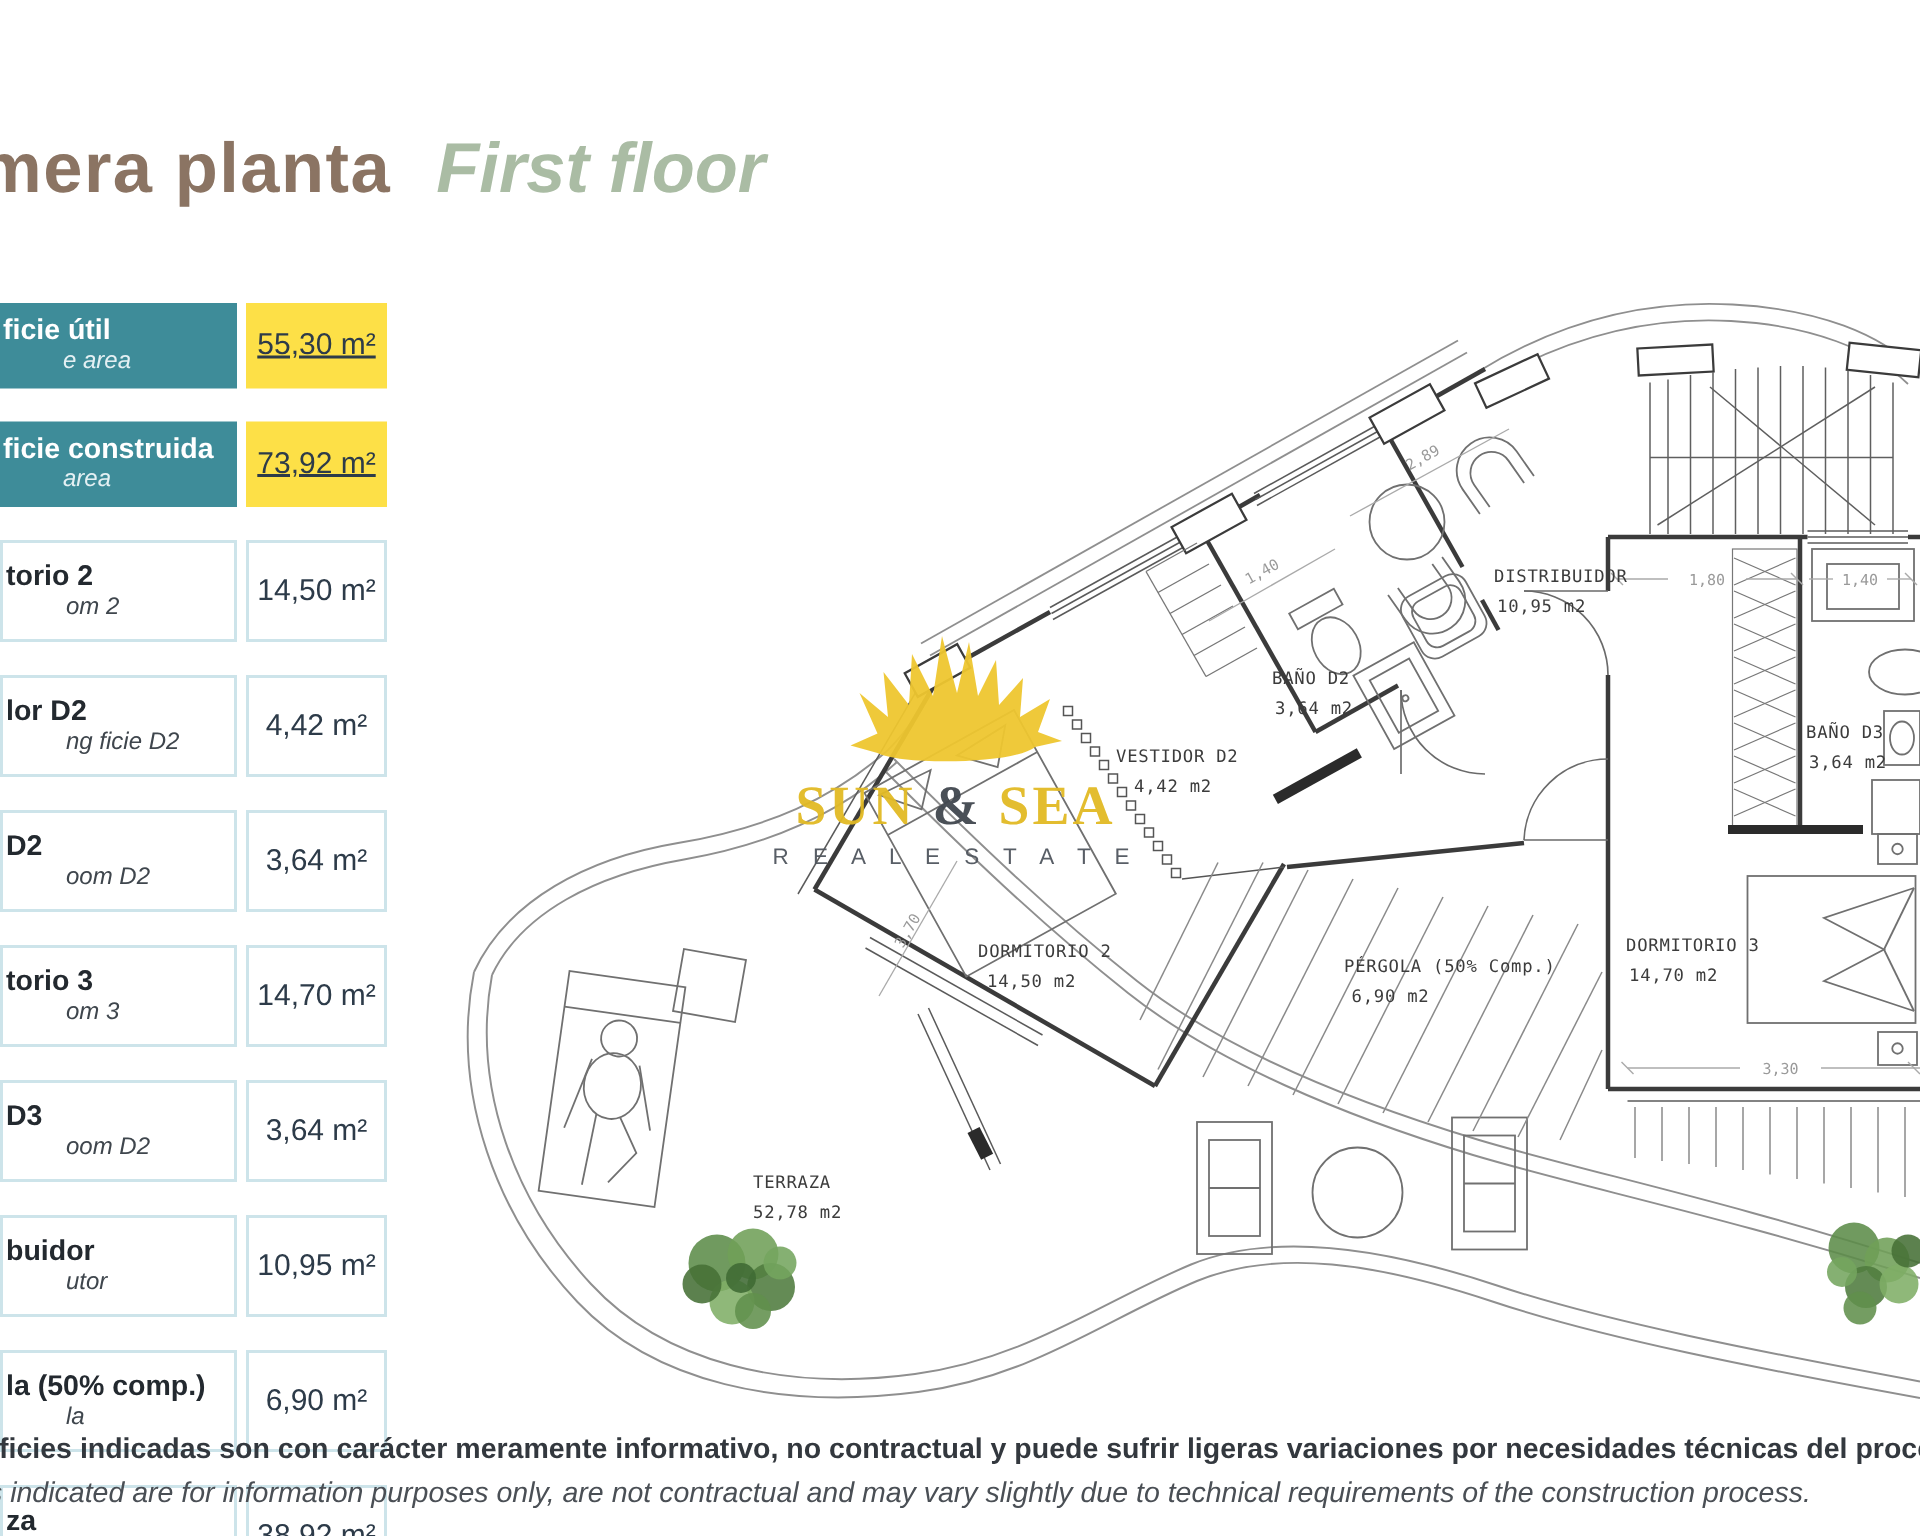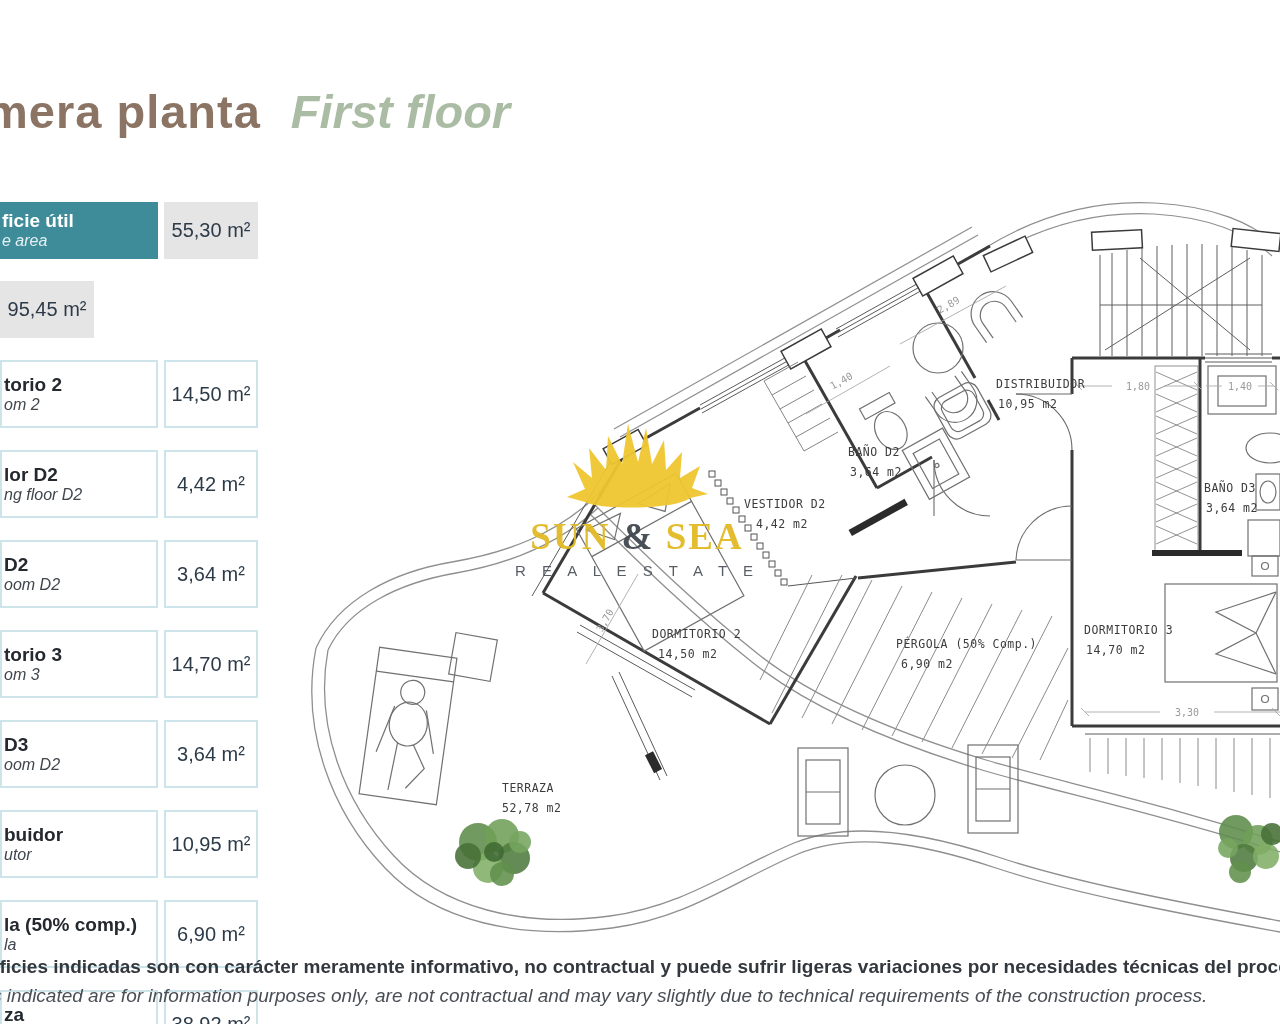--- a/index.html
+++ b/index.html
@@ -13,25 +13,25 @@
   .title-en{font-size:47px;font-weight:600;font-style:italic;color:#aabca4;margin-left:30px;}
   
   .areas{position:absolute;left:0;top:202px;width:258px;display:flex;flex-direction:column;gap:22px;z-index:3;}
   .trow{display:flex;gap:6px;}
   .lbl{width:158px;box-sizing:border-box;display:flex;flex-direction:column;justify-content:center;
        padding:3px 2px 3px 2px;overflow:hidden;}
   .val{width:94px;box-sizing:border-box;display:flex;align-items:center;justify-content:center;
        font-size:20px;font-weight:500;color:#2d3b49;}
   .trow.hdr{height:57px;}
   .trow.hdr .lbl{background:#3e8c99;}
-  .trow.hdr .val{background:#e5e5e5;}
+  .trow.hdr .val{background:#fde047;text-decoration:underline;}
   .trow.std{height:68px;}
   .trow.std .lbl,.trow.std .val{background:#ffffff;border:2px solid #cde4ea;}
   .es{font-size:19px;font-weight:700;color:#23292f;line-height:1.15;white-space:nowrap;}
-  .en{font-size:16px;font-style:italic;color:#3f464d;line-height:1.15;white-space:nowrap;}
+  .en{font-size:16px;font-style:italic;color:#3f464d;line-height:1.15;white-space:nowrap;margin-left:40px;}
   .trow.hdr .es{color:#ffffff;}
   .trow.hdr .en{color:#e4f0f3;}
   
   .disclaimer{position:absolute;left:-8px;top:956px;width:1300px;z-index:3;}
   .disc-es{font-size:19px;font-weight:700;color:#33383e;white-space:nowrap;}
   .disc-en{font-size:19px;font-style:italic;color:#4a4f55;white-space:nowrap;margin-top:7px;}
   
   .plan{position:absolute;left:0;top:0;z-index:1;}
   text.room{font-family:"DejaVu Sans Mono",monospace;font-size:11.5px;fill:#3c3c3c;letter-spacing:0.5px;}
   text.dim{font-family:"DejaVu Sans Mono",monospace;font-size:10px;fill:#9a9a9a;}
@@ -47,33 +47,37 @@
 
 <div class="areas">
   <div class="trow hdr">
     <div class="lbl">
       <span class="es">ficie útil</span>
       <span class="en">e area</span>
     </div>
     <div class="val">55,30 m²</div>
   </div>
   <div class="trow hdr">
-    <div class="val">95,45 m²</div>
+    <div class="lbl">
+      <span class="es">ficie construida</span>
+      <span class="en">area</span>
+    </div>
+    <div class="val">73,92 m²</div>
   </div>
   <div class="trow std">
     <div class="lbl">
       <span class="es">torio 2</span>
       <span class="en">om 2</span>
     </div>
     <div class="val">14,50 m²</div>
   </div>
   <div class="trow std">
     <div class="lbl">
       <span class="es">lor D2</span>
-      <span class="en">ng floor D2</span>
+      <span class="en">ng ficie D2</span>
     </div>
     <div class="val">4,42 m²</div>
   </div>
   <div class="trow std">
     <div class="lbl">
       <span class="es">D2</span>
       <span class="en">oom D2</span>
     </div>
     <div class="val">3,64 m²</div>
   </div>

